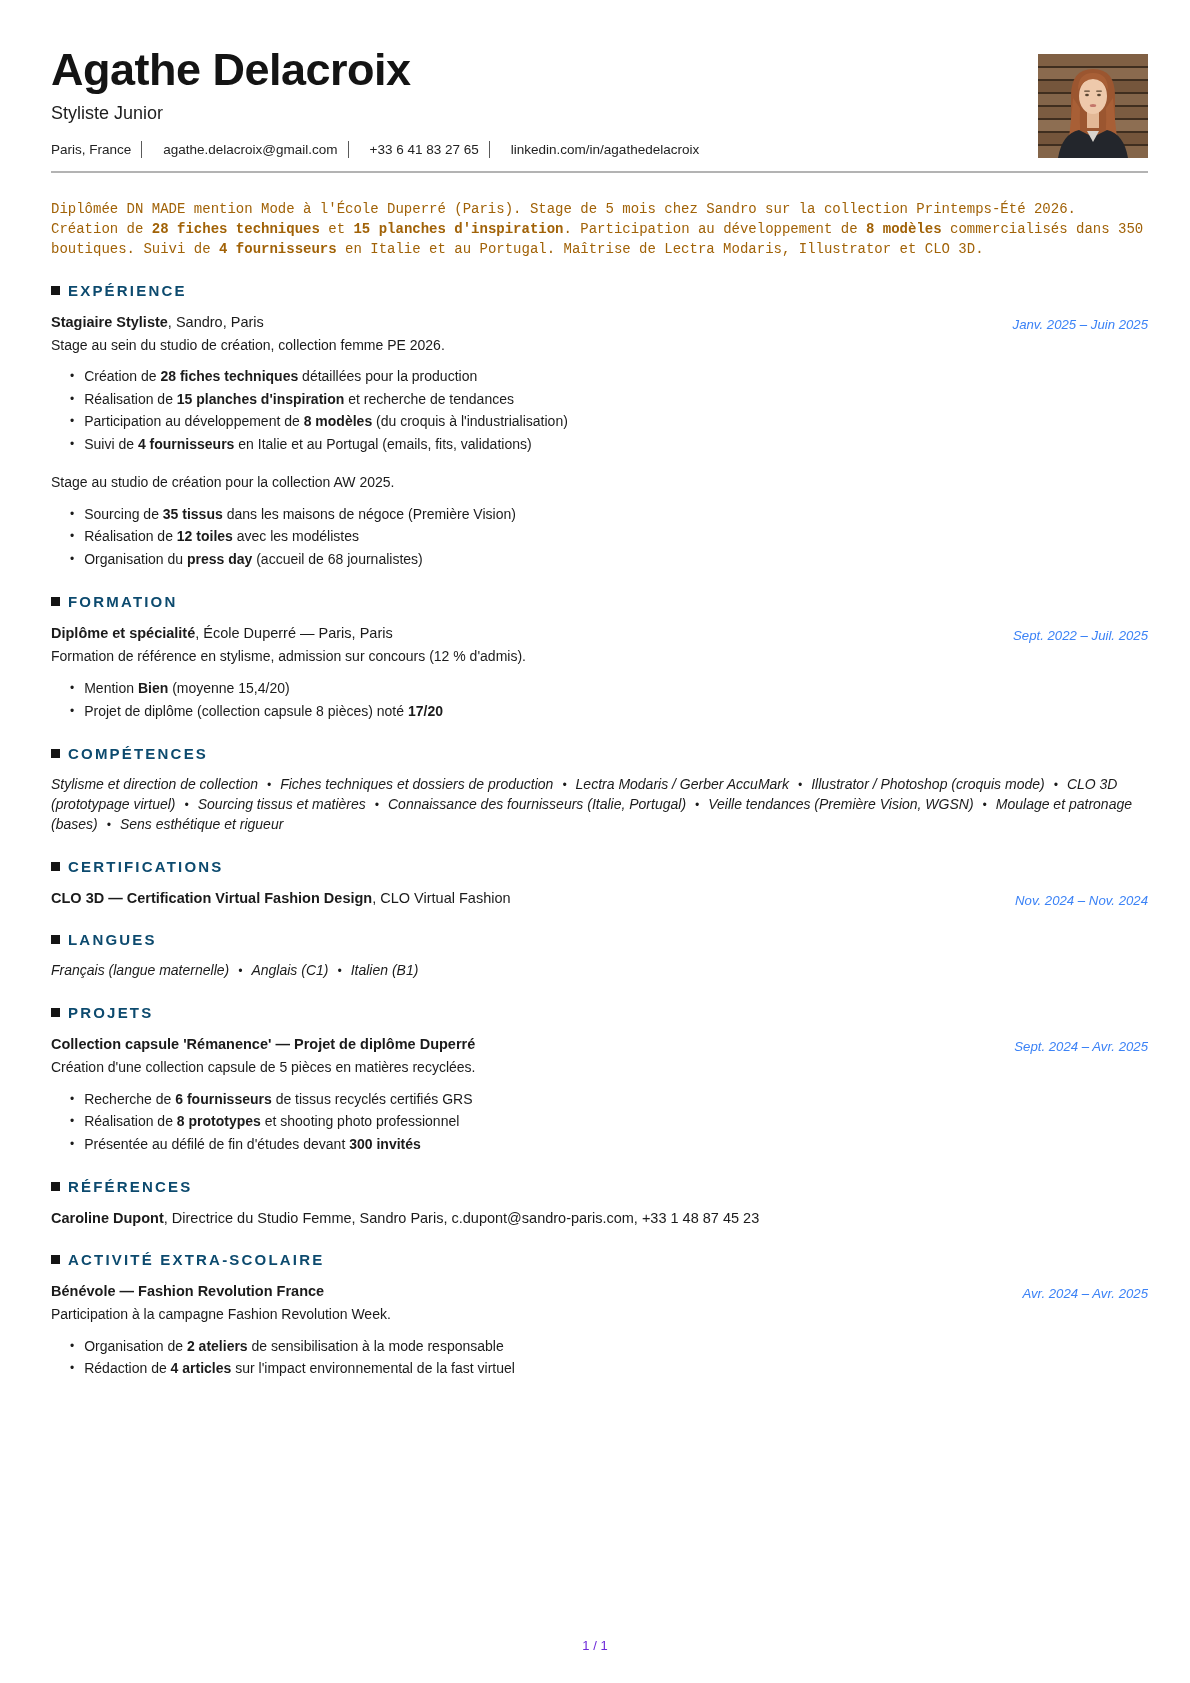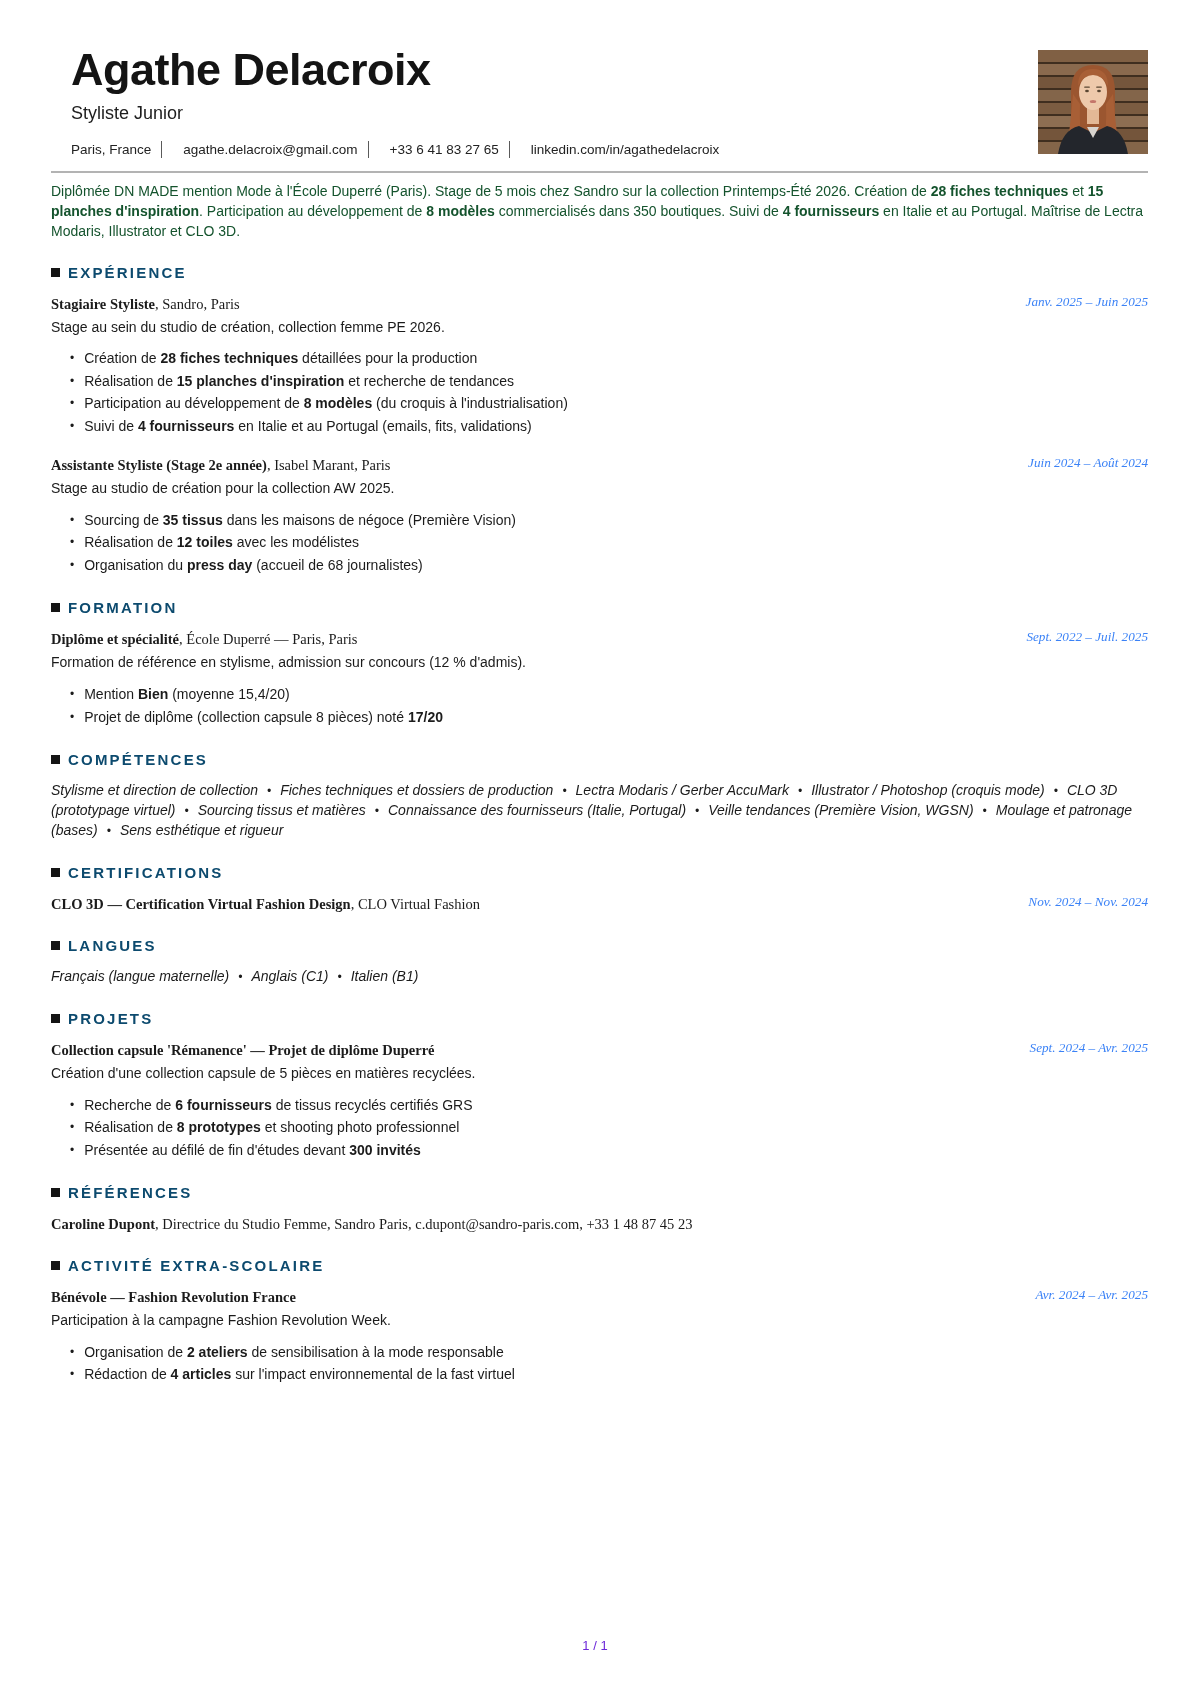--- a/index.html
+++ b/index.html
@@ -7,47 +7,47 @@
   body {
     background: #ffffff;
     color: #1b1b1b;
     font-family: "Liberation Sans", sans-serif;
     position: relative;
     overflow: hidden;
   }
   .page { padding: 44px 42px 0 51px; }
 
   
-  .header { display: flex; justify-content: space-between; align-items: flex-start; margin-left: 20px; }
+  .header { display: flex; justify-content: space-between; align-items: flex-end; }
   .header-left { flex: 1 1 auto; min-width: 0; }
   h1.name {
     font-size: 45px; font-weight: 800; letter-spacing: -0.5px;
     color: #141414; line-height: 1.15;
   }
   .subtitle { font-size: 18px; margin-top: 7px; color: #1d1d1d; }
   .contacts { display: flex; align-items: center; margin-top: 17px; font-size: 13.5px; color: #222; }
   .contacts .sep { width: 1px; height: 17px; background: #5a5a5a; margin: 0 21px 0 10px; }
   .photo { width: 110px; height: 104px; flex: 0 0 auto; margin-top: 6px; display: block; }
 
   .rule { height: 2px; background: #b3b3b3; margin-top: 13px; }
 
-  .summary { margin-top: 8px; font-size: 14px; line-height: 20px; color: #14532d; }
+  .summary { margin-top: 26px; font-size: 14px; line-height: 20px; color: #a16207; font-family: Liberation Mono, monospace; }
   .b { font-weight: 700; }
 
   
   .sec { margin-top: 23px; }
   .sec-title {
     display: flex; align-items: center;
     font-size: 15px; font-weight: 700; letter-spacing: 2.2px;
     color: #0c4a6e; margin-bottom: 13px;
   }
   .sec-title .sq { width: 9px; height: 9px; background: #141414; margin-right: 8px; flex: 0 0 auto; }
 
   .entry + .entry { margin-top: 18px; }
-  .entry-head { display: flex; justify-content: space-between; align-items: flex-start; font-family: Liberation Serif, serif; }
+  .entry-head { display: flex; justify-content: space-between; align-items: flex-end; }
   .entry-title { font-size: 14.5px; line-height: 1.38; padding-right: 20px; }
   .entry-date { font-size: 13.2px; font-style: italic; color: #3b82f6; white-space: nowrap; flex: 0 0 auto; }
   .entry-desc { font-size: 14px; margin-top: 4px; line-height: 1.4; }
 
   ul.bullets { list-style: none; margin-top: 10px; }
   ul.bullets li { display: flex; font-size: 14px; line-height: 22.5px; padding-left: 19px; }
   ul.bullets .bdot { font-size: 12px; margin-right: 10px; flex: 0 0 auto; }
 
   .inline-list { font-size: 14px; line-height: 19px; font-style: italic; }
   .inline-list .dot { font-size: 12px; margin: 0 9px; }
@@ -143,24 +143,20 @@
                 <span><span>Participation au développement de </span><span class="b">8 modèles</span><span> (du croquis à l'industrialisation)</span></span>
               </li>
               <li>
                 <span class="bdot">•</span>
                 <span><span>Suivi de </span><span class="b">4 fournisseurs</span><span> en Italie et au Portugal (emails, fits, validations)</span></span>
               </li>
             </ul>
   </div>
 
   <div class="entry">
-    <div class="entry-head">
-      <div class="entry-title"><span class="b">Assistante Styliste (Stage 2e année)</span><span>, Isabel Marant, Paris</span></div>
-      <div class="entry-date">Juin 2024 – Août 2024</div>
-    </div>
     <div class="entry-desc">Stage au studio de création pour la collection AW 2025.</div>
     <ul class="bullets">
               <li>
                 <span class="bdot">•</span>
                 <span><span>Sourcing de </span><span class="b">35 tissus</span><span> dans les maisons de négoce (Première Vision)</span></span>
               </li>
               <li>
                 <span class="bdot">•</span>
                 <span><span>Réalisation de </span><span class="b">12 toiles</span><span> avec les modélistes</span></span>
               </li>

